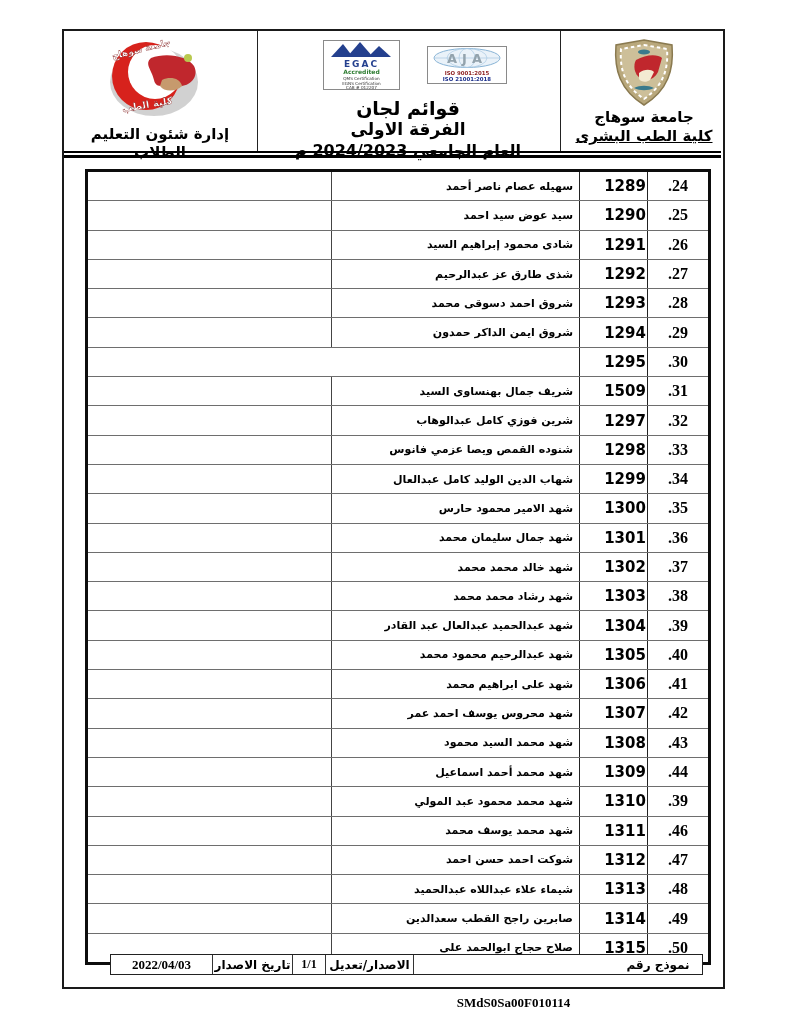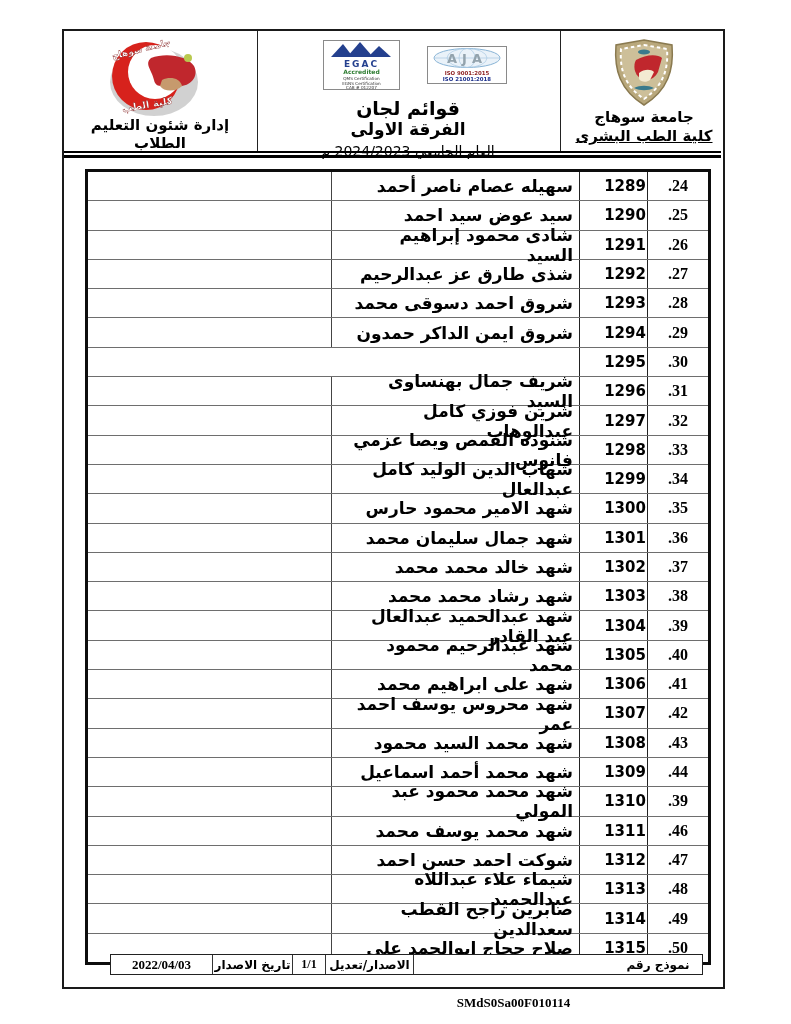--- a/index.html
+++ b/index.html
@@ -8,46 +8,46 @@
   
   .frame{position:absolute;left:62px;top:29px;width:659px;height:956px;border:2px solid #1a1a1a;}
   
   .vdiv{position:absolute;top:31px;width:1px;height:121px;background:#222;}
   .vdiv.d1{left:257px;}
   .vdiv.d2{left:560px;}
   
   .header-rule{position:absolute;left:64px;top:151px;width:657px;height:2px;
                border-top:2px solid #000;border-bottom:3px solid #000;}
   
-  .dept{position:absolute;left:68px;top:116px;width:184px;text-align:center;
+  .dept{position:absolute;left:68px;top:125px;width:184px;text-align:center;
         font-size:15px;font-weight:bold;direction:rtl;}
   .titles{position:absolute;left:258px;top:98px;width:300px;text-align:center;direction:rtl;}
   .titles .t1{font-size:19px;font-weight:bold;line-height:21px;}
   .titles .t2{font-size:17px;font-weight:bold;line-height:21px;}
-  .titles .t3{font-size:14px;font-weight:normal;line-height:22px;}
+  .titles .t3{font-size:16px;font-weight:bold;line-height:22px;}
   .uni{position:absolute;left:572px;top:108px;width:144px;text-align:center;direction:rtl;
        font-size:15px;font-weight:bold;line-height:19px;}
   .uni .faculty{text-decoration:underline;}
   
   .logo-crescent{position:absolute;left:96px;top:36px;width:120px;height:82px;}
   .logo-egac{position:absolute;left:323px;top:40px;width:77px;height:50px;}
   .logo-aja{position:absolute;left:427px;top:46px;width:80px;height:38px;}
   .logo-shield{position:absolute;left:606px;top:38px;width:76px;height:70px;}
   
   .list{position:absolute;left:85px;top:169px;width:620px;border:3px solid #0d0d0d;
         direction:rtl;background:#fff;}
   .t-row{display:flex;height:28.3px;align-items:stretch;}
   .t-row:not(:last-child){border-bottom:1px solid #6e6e6e;}
   .cell{display:flex;align-items:center;box-sizing:border-box;}
   .c-no{width:61px;justify-content:center;border-left:1px solid #222;
         font-family:"Liberation Serif","DejaVu Serif",serif;font-size:16px;font-weight:bold;direction:rtl;}
   .c-seat{width:68px;justify-content:center;border-left:1px solid #222;
           font-size:15px;font-weight:bold;direction:ltr;padding-left:23px;}
   .c-name{width:248px;justify-content:flex-start;border-left:1px solid #444;
-          font-size:17px;font-weight:600;direction:rtl;padding:0 6px 0 16px;}
+          font-size:11px;font-weight:600;direction:rtl;padding:0 6px 0 16px;}
   .c-empty{flex:1;}
   
   .footer{position:absolute;left:110px;top:954px;height:19px;display:flex;direction:rtl;
           border:1px solid #222;background:#fff;}
   .f-cell{display:flex;align-items:center;justify-content:center;box-sizing:border-box;
           font-size:12px;font-weight:bold;direction:rtl;}
   .f-cell:not(:first-child){border-right:1px solid #333;}
   .f-form{width:88px;}
   .f-code{width:200px;direction:ltr;font-family:"Liberation Serif","DejaVu Serif",serif;font-size:13px;margin-top:48px;}
   .f-rev{width:88px;}
@@ -164,21 +164,21 @@
     </div>
 
     <div class="t-row">
       <div class="cell c-no">30.</div>
       <div class="cell c-seat">1295</div>
       <div class="cell c-empty"></div>
     </div>
 
     <div class="t-row">
       <div class="cell c-no">31.</div>
-      <div class="cell c-seat">1296</div>
+      <div class="cell c-seat">1509</div>
       <div class="cell c-name">شريف جمال بهنساوى السيد</div>
       <div class="cell c-empty"></div>
     </div>
 
     <div class="t-row">
       <div class="cell c-no">32.</div>
       <div class="cell c-seat">1297</div>
       <div class="cell c-name">شرين فوزي كامل عبدالوهاب</div>
       <div class="cell c-empty"></div>
     </div>

